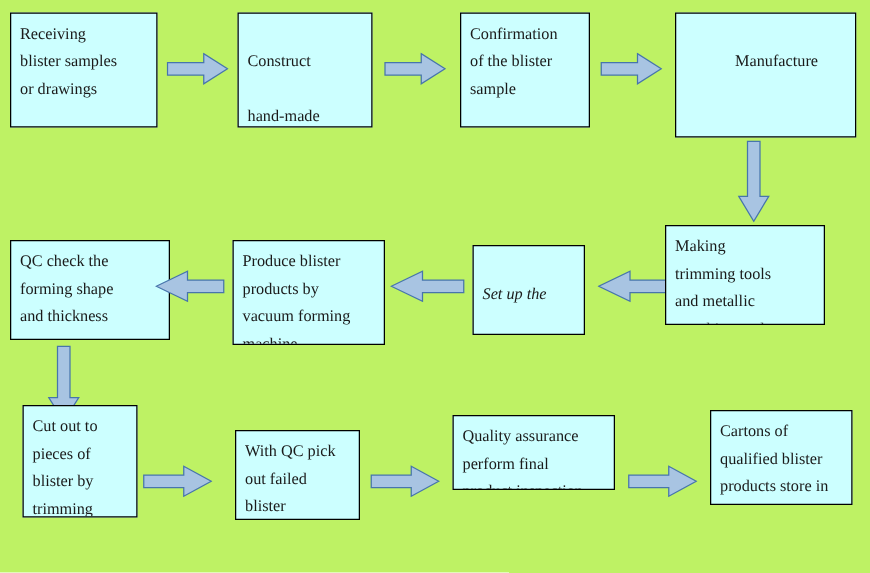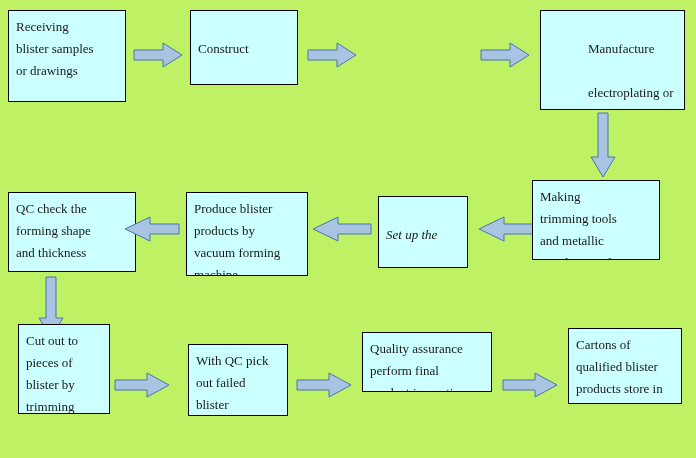--- a/index.html
+++ b/index.html
@@ -55,45 +55,50 @@
 blister  samples
 or drawings</div>
   </div>
 
   <div class="arrow" style="left:133px; top:42px; width:50px; height:26px;">
     <svg width="50" height="26" viewBox="0 0 50 26">
       <polygon class="ar-fill ar-stroke" points="1,8 30,8 30,1 49,13 30,25 30,18 1,18"></polygon>
     </svg>
   </div>
 
-  <div class="node" style="left:190px; top:10px; width:108px; height:75px;">
+  <div class="node" style="left:190px; top:10px; width:108px; height:92px;">
     <div class="node-text">
       <span>Construct</span><br>
       <span>hand-made</span><br>
       
     </div>
   </div>
 
   <div class="arrow" style="left:307px; top:42px; width:50px; height:26px;">
     <svg width="50" height="26" viewBox="0 0 50 26">
       <polygon class="ar-fill ar-stroke" points="1,8 30,8 30,1 49,13 30,25 30,18 1,18"></polygon>
     </svg>
   </div>
 
+  <div class="node" style="left:368px; top:10px; width:104px; height:92px;">
+    <div class="node-text">Confirmation
+of the blister
+sample</div>
+  </div>
 
   <div class="arrow" style="left:480px; top:42px; width:50px; height:26px;">
     <svg width="50" height="26" viewBox="0 0 50 26">
       <polygon class="ar-fill ar-stroke" points="1,8 30,8 30,1 49,13 30,25 30,18 1,18"></polygon>
     </svg>
   </div>
 
   <div class="node" style="left:540px; top:10px; width:145px; height:100px;padding-left:40px;">
     <div class="node-text just-full">
       <span>Manufacture</span><br>
-      <span>electroplating    or</span><br>
+      <br>
       <br>
       
     </div>
   </div>
 
   <div class="arrow" style="left:590px; top:112px; width:26px; height:66px;">
     <svg width="26" height="66" viewBox="0 0 26 66">
       <polygon class="ar-fill ar-stroke" points="8,1 18,1 18,45 25,45 13,65 1,45 8,45"></polygon>
     </svg>
   </div>

